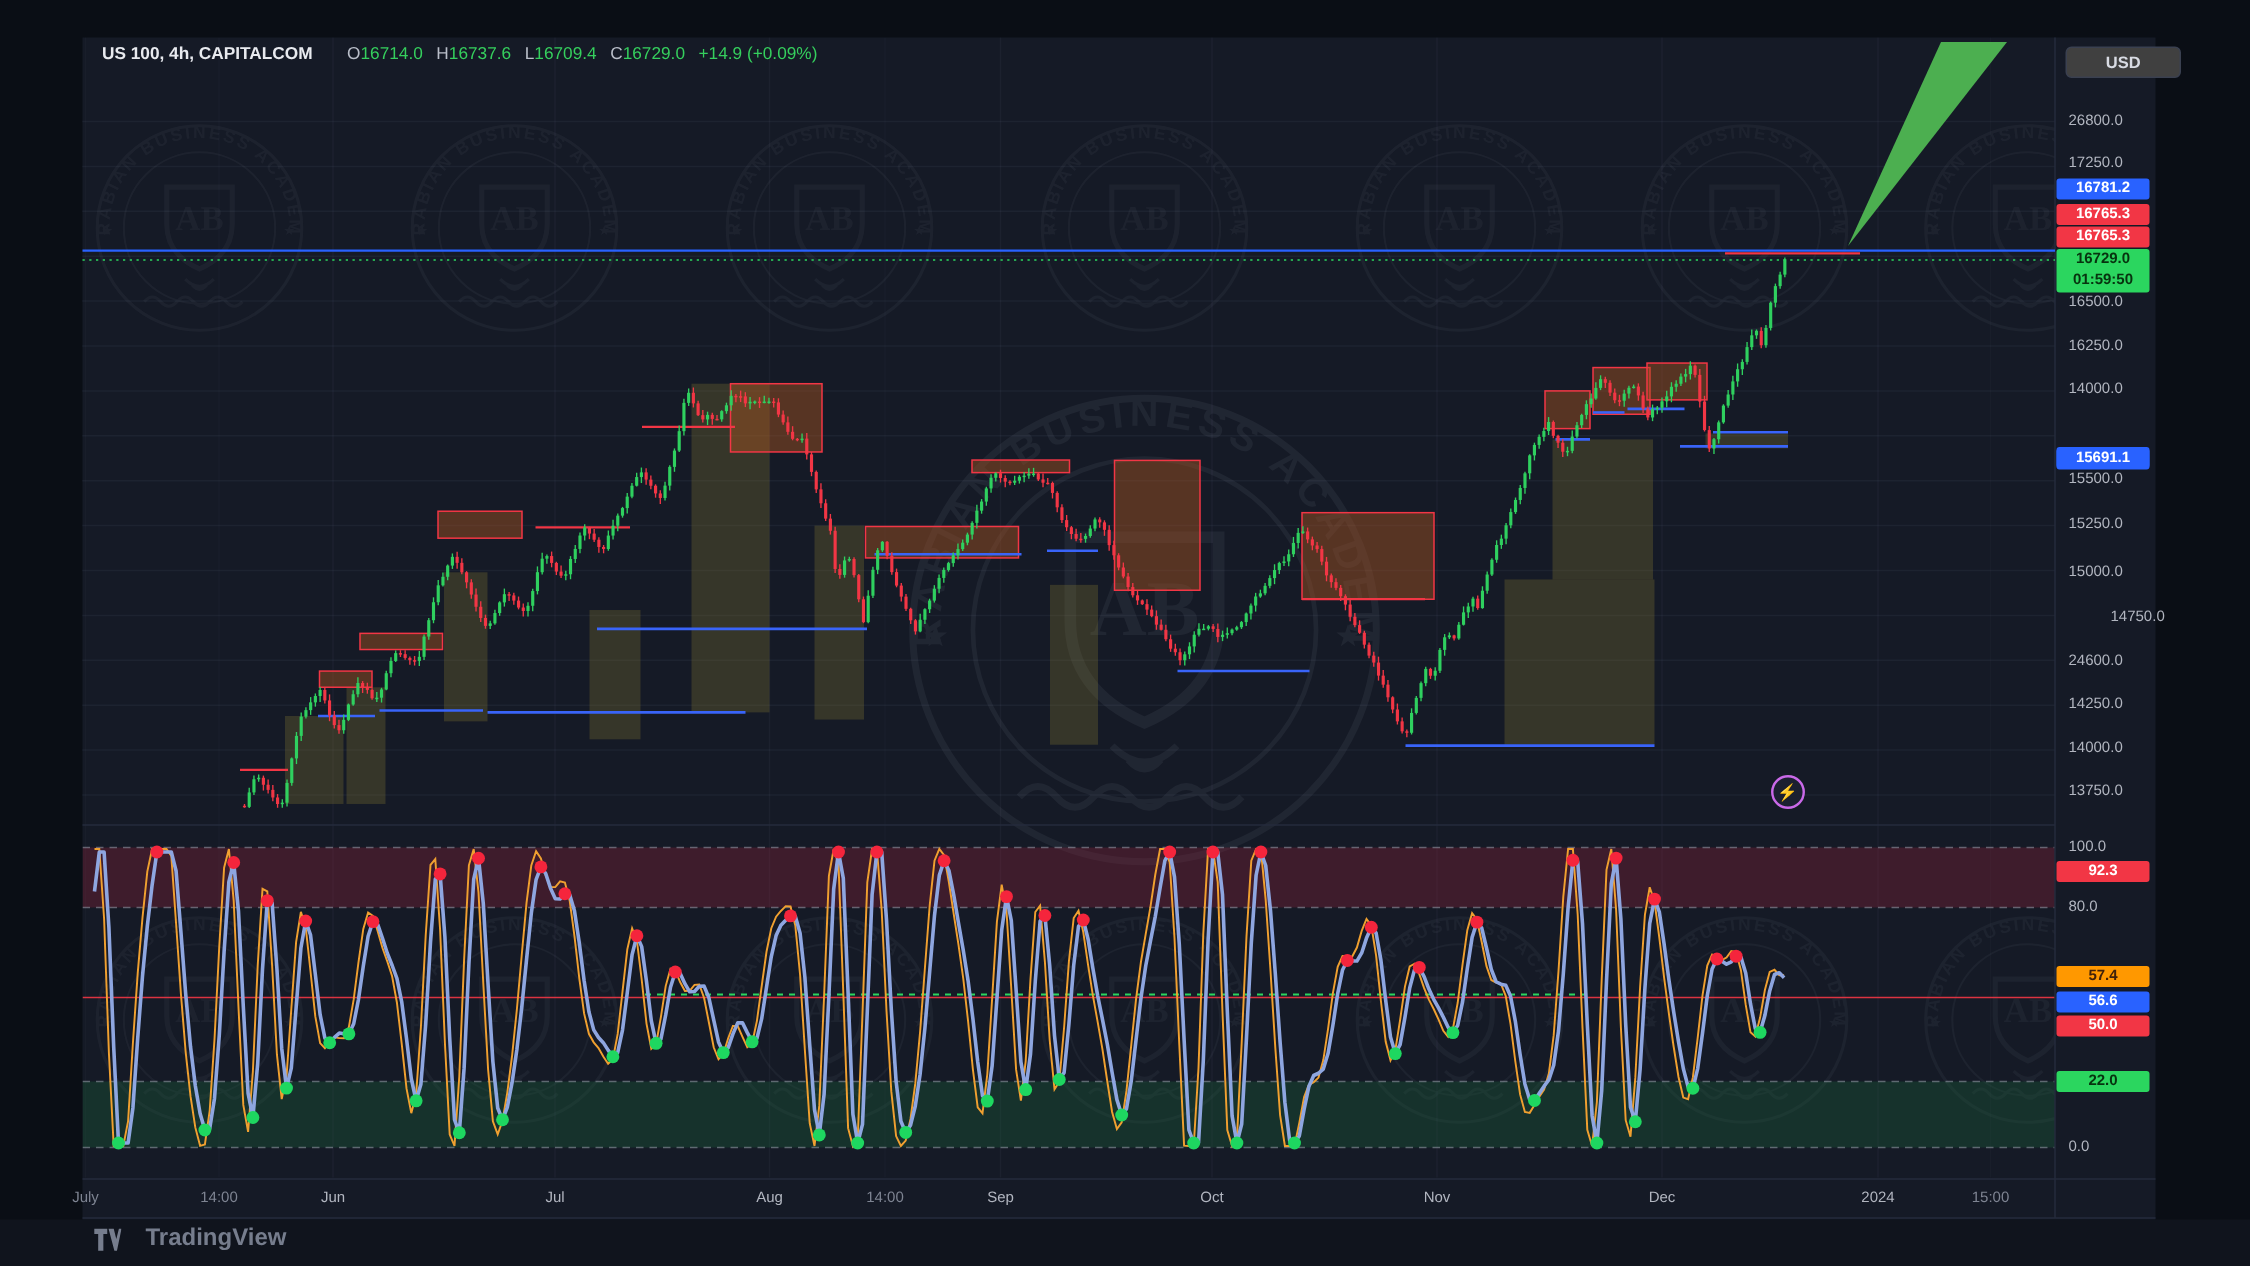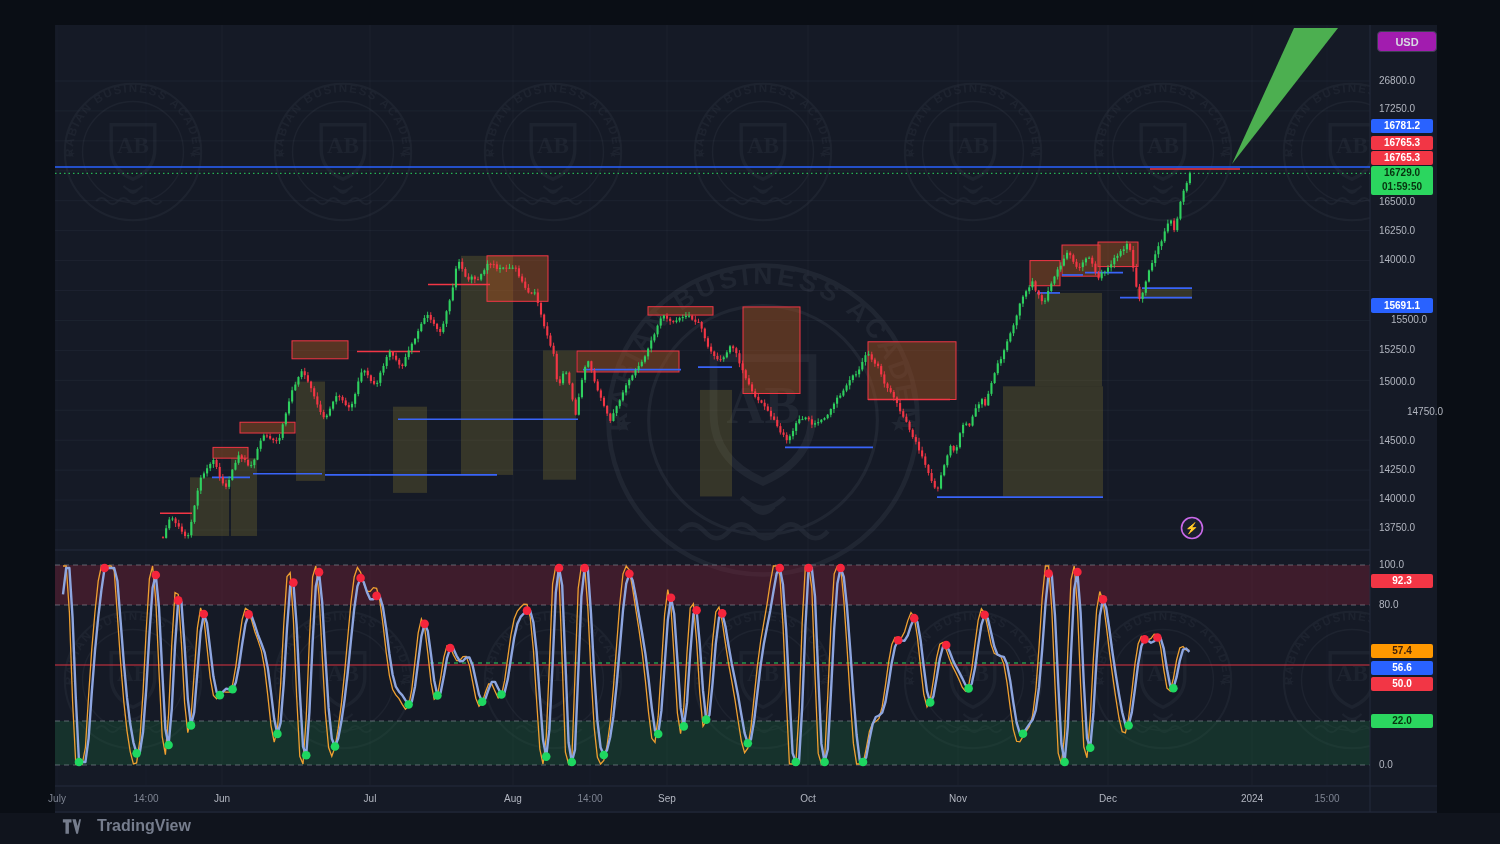--- a/index.html
+++ b/index.html
@@ -6,23 +6,23 @@
   body{width:1500px;height:844px;overflow:hidden;position:relative;
        font-family:"Liberation Sans",sans-serif;-webkit-font-smoothing:antialiased;}
   .page{position:absolute;inset:0;}
   #chart-svg{position:absolute;left:0;top:0;}
   .overlay{position:absolute;left:0;top:0;width:1500px;height:844px;pointer-events:none;}
   .legend{position:absolute;left:68px;top:30px;font-size:11.5px;color:#dfe2e9;white-space:nowrap;}
   .legend .sym{color:#e8eaef;font-weight:bold;margin-right:14px;}
   .legend .k{color:#b9bec9;margin-left:9px;}
   .legend .v{color:#35cf5d;}
   .legend .chg{color:#35cf5d;margin-left:9px;}
-  .usd-btn{position:absolute;left:1377px;top:31px;width:60px;height:21px;line-height:21px;
+  .usd-btn{position:absolute;left:1377px;top:31px;width:77px;height:21px;line-height:21px;
       text-align:center;font-size:11px;color:#d8dbe3;border:1px solid #3a4050;border-radius:4px;
-      background:#a21caf;box-sizing:border-box;font-weight:bold;}
+      background:#404040;box-sizing:border-box;font-weight:bold;}
   .tick{position:absolute;font-size:10px;color:#b2b6c0;white-space:nowrap;}
   .time-tick{transform:translateX(-50%);}
   .time-minor{color:#7e8492;}
   .flabel{position:absolute;left:1371px;width:62px;height:14px;border-radius:2px;
       font-size:10px;font-weight:bold;text-align:center;line-height:14px;}
   .cdown{position:absolute;left:1371px;width:62px;height:29px;border-radius:2px;
       font-size:10px;font-weight:bold;text-align:center;line-height:14px;}
   .tv-logo{position:absolute;left:62px;top:817px;display:flex;align-items:center;gap:16px;
       color:#767d8d;font-size:16px;font-weight:bold;}
   .arrow{fill:#4caf50;}
@@ -890,34 +890,37 @@
     <g id="g-reaction" transform="translate(1192,528)">
       <circle r="10.5" fill="#1b2030" stroke="#c969e8" stroke-width="1.6"></circle>
       <text y="4.2" text-anchor="middle" font-size="11" fill="#d478f0">⚡</text>
     </g>
   <g>
         <line x1="55" y1="167.0643199999999" x2="1370" y2="167.0643199999999" stroke="#2962ff" stroke-width="1.6"></line>
         <line x1="55" y1="173.3144" x2="1370" y2="173.3144" stroke="#2bd65f" stroke-width="1" stroke-dasharray="1.5,3"></line>
       </g>
     </svg>
 
+  <div class="legend">
+    <span class="sym">US 100, 4h, CAPITALCOM</span><span id="legend-ohlc"><span class="k">O</span><span class="v">16714.0</span><span class="k">H</span><span class="v">16737.6</span><span class="k">L</span><span class="v">16709.4</span><span class="k">C</span><span class="v">16729.0</span></span><span class="chg">+14.9 (+0.09%)</span>
+  </div>
 
   <div class="usd-btn">USD</div>
 
   <div id="labels-layer" class="overlay">
       <div class="tick" style="left: 1379px; top: 75px;">26800.0</div>
       <div class="tick" style="left: 1379px; top: 103px;">17250.0</div>
       <div class="tick" style="left: 1379px; top: 196px;">16500.0</div>
       <div class="tick" style="left: 1379px; top: 225px;">16250.0</div>
       <div class="tick" style="left: 1379px; top: 254px;">14000.0</div>
-      <div class="tick" style="left: 1379px; top: 314px; margin-left: 12px;">15500.0</div>
+      <div class="tick" style="left: 1379px; top: 314px;">15500.0</div>
       <div class="tick" style="left: 1379px; top: 344px;">15250.0</div>
       <div class="tick" style="left: 1379px; top: 376px;">15000.0</div>
       <div class="tick" style="left: 1379px; top: 406px; margin-left: 28px;">14750.0</div>
-      <div class="tick" style="left: 1379px; top: 435px;">14500.0</div>
+      <div class="tick" style="left: 1379px; top: 435px;">24600.0</div>
       <div class="tick" style="left: 1379px; top: 464px;">14250.0</div>
       <div class="tick" style="left: 1379px; top: 493px;">14000.0</div>
       <div class="tick" style="left: 1379px; top: 522px;">13750.0</div>
       <div class="tick" style="left: 1379px; top: 559px;">100.0</div>
       <div class="tick" style="left: 1379px; top: 599px;">80.0</div>
       <div class="tick" style="left: 1379px; top: 759px;">0.0</div>
       <div class="flabel" style="top: 119px; background: rgb(41, 98, 255); color: rgb(255, 255, 255);">16781.2</div>
       <div class="flabel" style="top: 136px; background: rgb(242, 54, 69); color: rgb(255, 255, 255);">16765.3</div>
       <div class="flabel" style="top: 151px; background: rgb(242, 54, 69); color: rgb(255, 255, 255);">16765.3</div>
       <div class="flabel" style="top: 282px; background: rgb(41, 98, 255); color: rgb(255, 255, 255); margin-top: 16px;">15769.4</div>

